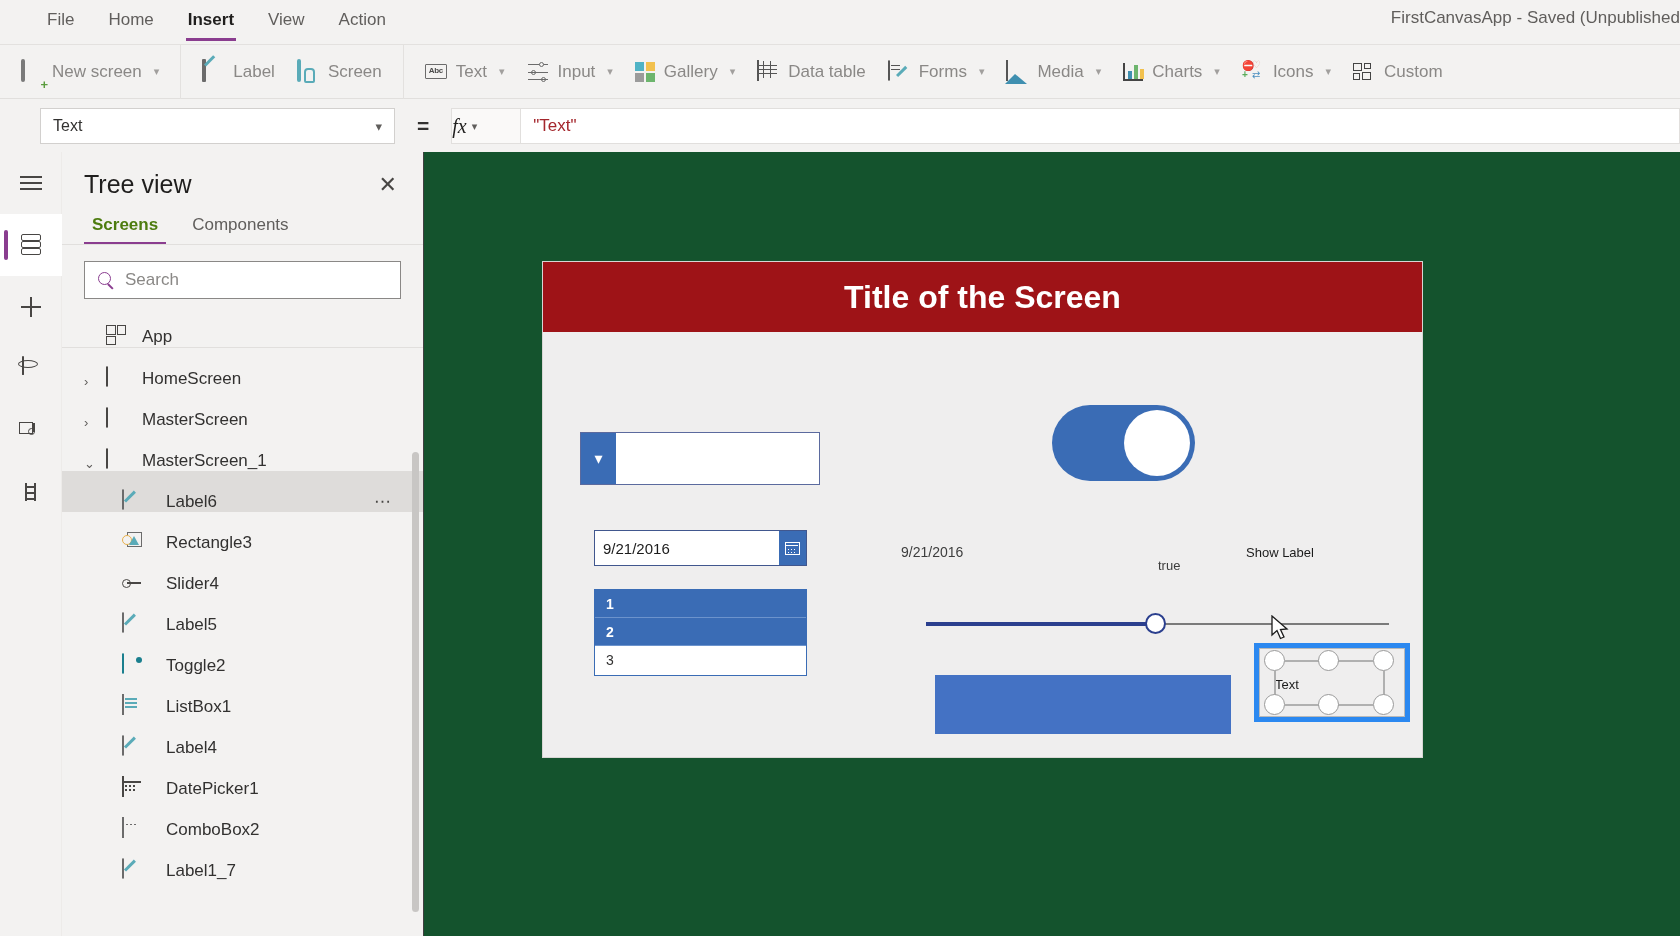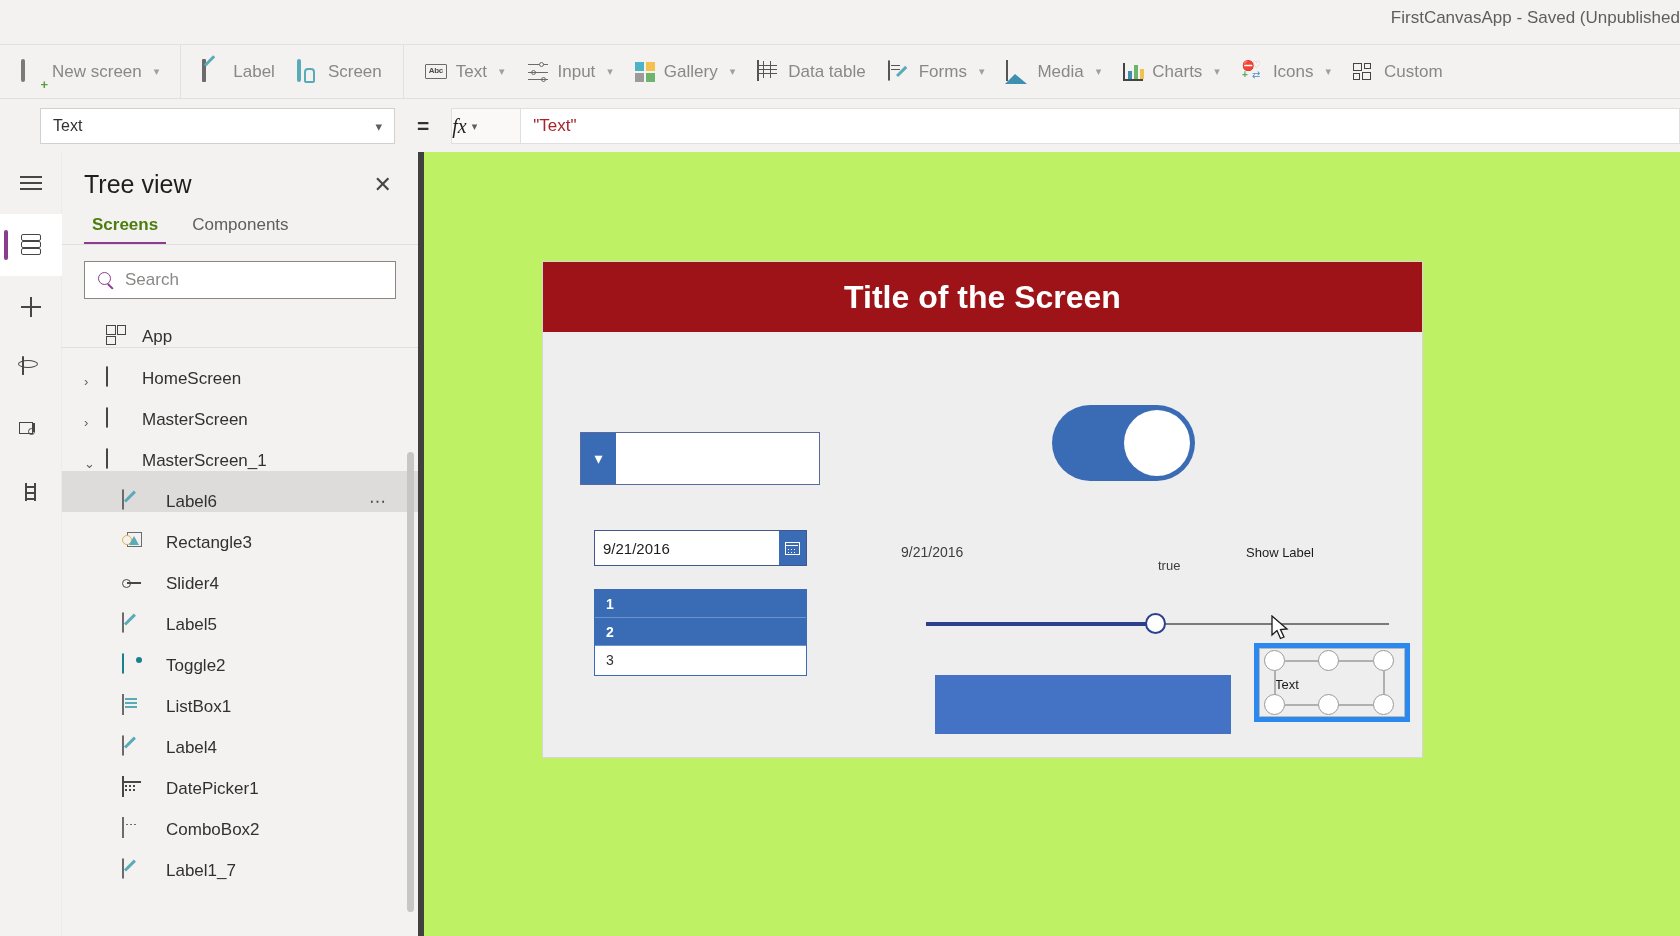--- a/index.html
+++ b/index.html
@@ -153,21 +153,21 @@
   .mediaic .m1 { left:0; top:3px; width:14px; height:12px; }
   .mediaic .m2 { left:9px; top:9px; width:7px; height:7px; border-radius:50%; border-width:1.5px; }
   .mediaic .m3 { left:14px; top:4px; width:2px; height:9px; background:#484644; border:none; }
   .flaskic::before { content:""; position:absolute; left:6px; top:2px; width:2px; height:18px; background:#484644; }
   .flaskic::after { content:""; position:absolute; left:15px; top:2px; width:2px; height:18px; background:#484644; }
   .flaskic span { position:absolute; left:6px; width:11px; height:2px; background:#484644; }
 
   
   .treepanel {
     position: absolute; left: 62px; top: 152px; width: 362px; height: 784px;
-    background: #f3f2f1; border-right: 6px solid #404040;
+    background: #f3f2f1; border-right: 1px solid #404040;
   }
   .tv-header {
     display: flex; align-items: center; justify-content: space-between;
     padding: 18px 26px 0 22px;
   }
   .tv-title { font-size: 25px; color: #201f1e; font-weight: normal; }
   .tv-close { font-size: 22px; color: #484644; cursor: pointer; line-height: 1; }
   .tv-tabs { display: flex; gap: 0; padding: 16px 22px 0 22px; border-bottom: 1px solid #e1dfdd; }
   .tv-tab {
     font-size: 17px; color: #605e5c; padding: 0 8px 9px 8px; margin-right: 18px;
@@ -230,21 +230,21 @@
   .ti-combo::after { content:""; position:absolute; left:4px; top:5.5px; width:1.8px; height:1.8px; background:#6b6b6b; box-shadow: 4px 0 0 #6b6b6b, 8px 0 0 #6b6b6b; }
 
   .tv-scroll {
     position: absolute; right: 4px; top: 300px; width: 7px; height: 460px;
     background: #c8c6c4; border-radius: 4px;
   }
 
   
   .canvasarea {
     position: absolute; left: 424px; top: 152px; width: 1256px; height: 784px;
-    background: #bef264;
+    background: #14532d;
   }
   .phone {
     position: absolute; left: 119px; top: 110px; width: 879px; height: 495px;
     background: #efeeee;
     box-shadow: 0 0 0 1px #d8d6d4;
   }
   .screen-title {
     position: absolute; left: 0; top: 0; width: 879px; height: 70px;
     background: #9e1317; color: #fff;
     display: flex; align-items: center; justify-content: center;
@@ -338,20 +338,27 @@
 
   
   .cursor {
     position: absolute; left: 847px; top: 463px; width: 20px; height: 26px;
   }
 </style>
 </head>
 <body>
 
 <div class="menubar">
+  <div class="menu-items">
+    <div class="menu-item">File</div>
+    <div class="menu-item">Home</div>
+    <div class="menu-item active">Insert</div>
+    <div class="menu-item">View</div>
+    <div class="menu-item">Action</div>
+  </div>
   <div class="app-title">FirstCanvasApp - Saved (Unpublished</div>
 </div>
 
 <div class="ribbon">
 
   <div class="ribbon-group">
     <div class="ribbon-btn">
       <span class="ic"><span class="ic-newscreen"></span></span>
       <span class="rlabel">New screen</span>
       <span class="chev">▾</span>

